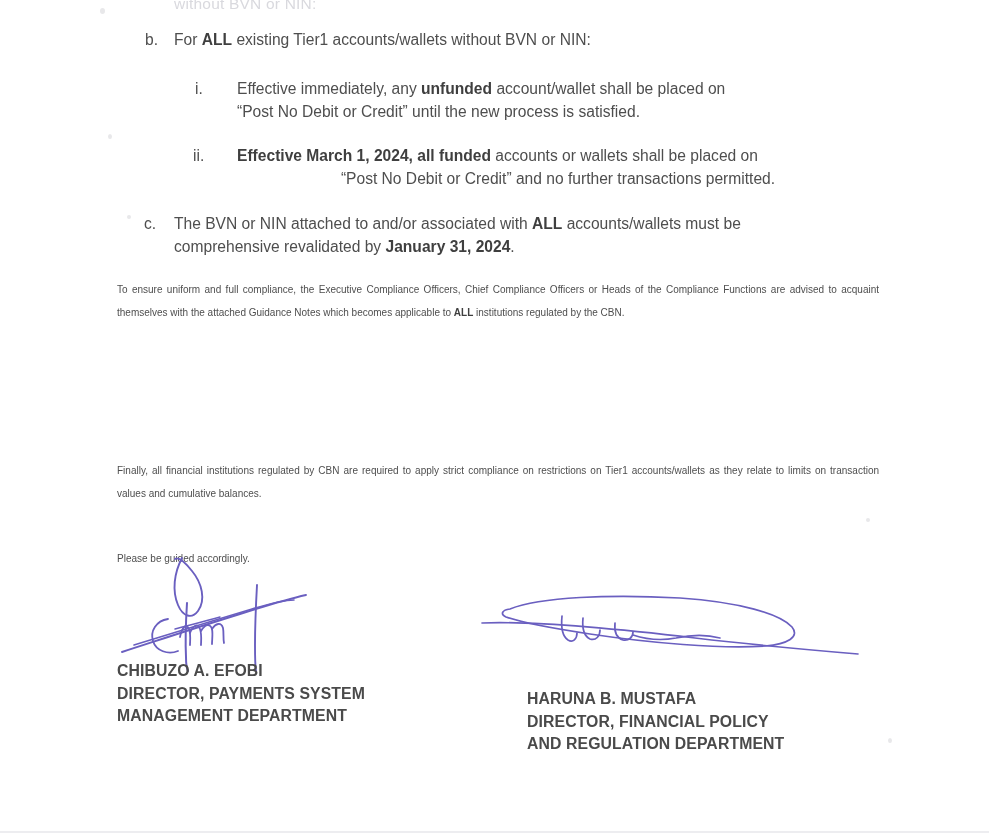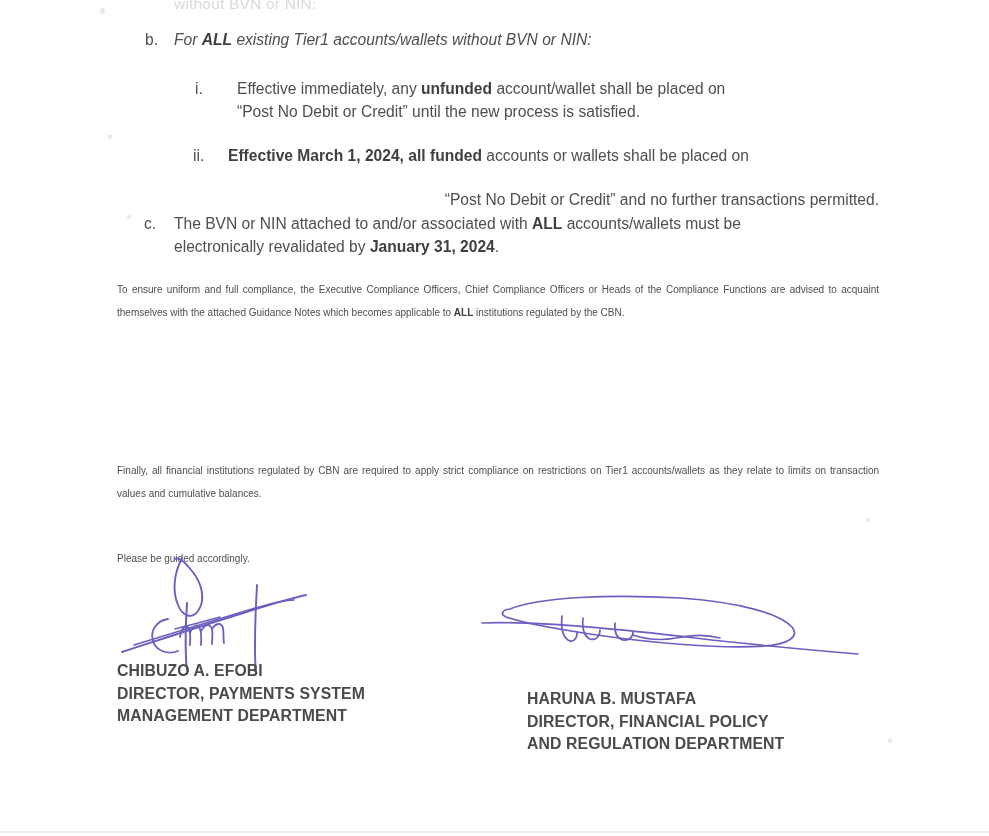--- a/index.html
+++ b/index.html
@@ -129,39 +129,39 @@
   <div class="speck" style="left:108px; top:134px; width:4px; height:5px;"></div>
   <div class="speck" style="left:127px; top:215px; width:4px; height:4px;"></div>
   <div class="speck" style="left:866px; top:518px; width:4px; height:4px;"></div>
   <div class="speck" style="left:888px; top:738px; width:4px; height:5px;"></div>
   <div class="faint-line" style="left:0px; top:831px; width:989px; height:2px;"></div>
 
   <div class="cut-line">without BVN or NIN;</div>
 
   <div class="lvl-row">
     <span class="lvl-marker" style="left:145px; top:28px; width:26px;">b.</span>
-    <span class="lvl-text" style="left:174px; top:28px; width:705px; text-align:left;font-style:italic;"><span>For </span><b>ALL</b><span> existing Tier1 accounts/wallets without BVN or NIN:</span></span>
+    <span class="lvl-text" style="left:174px; top:28px; width:705px; text-align:left;"><span>For </span><b>ALL</b><span> existing Tier1 accounts/wallets without BVN or NIN:</span></span>
   </div>
 
   <div class="lvl-row">
     <span class="lvl-marker" style="left:195px; top:77px; width:26px;">i.</span>
     <span class="lvl2-text" style="left:237px; top:77px; width:642px;"><span>Effective immediately, any </span><b>unfunded</b><span> account/wallet shall be placed on</span></span>
     <span class="lvl2-text" style="left:237px; top:100px; width:642px; text-align:left;">“Post No Debit or Credit” until the new process is satisfied.</span>
   </div>
 
   <div class="lvl-row">
     <span class="lvl-marker" style="left:193px; top:144px; width:28px;">ii.</span>
-    <span class="lvl2-text" style="left:228px; top:144px; width:642px;"><b>Effective March 1, 2024, all funded</b><span> accounts or wallets shall be placed on</span></span>
-    <span class="lvl2-text" style="left:237px; top:167px; width:642px; text-align:right;margin-top:21px;">“Post No Debit or Credit” and no further transactions permitted.</span>
+    <span class="lvl2-text" style="left:237px; top:144px; width:642px;"><b>Effective March 1, 2024, all funded</b><span> accounts or wallets shall be placed on</span></span>
+    <span class="lvl2-text" style="left:237px; top:167px; width:642px; text-align:center;">“Post No Debit or Credit” and no further transactions permitted.</span>
   </div>
 
   <div class="lvl-row">
     <span class="lvl-marker" style="left:144px; top:212px; width:26px;">c.</span>
     <span class="lvl-text" style="left:174px; top:212px; width:705px;"><span>The BVN or NIN attached to and/or associated with </span><b>ALL</b><span> accounts/wallets must be</span></span>
-    <span class="lvl-text" style="left:174px; top:235px; width:705px; text-align:left;"><span>electronically revalidated by </span><b>January 31, 2024</b><span>.</span></span>
+    <span class="lvl-text" style="left:174px; top:235px; width:705px; text-align:left;"><span>comprehensive revalidated by </span><b>January 31, 2024</b><span>.</span></span>
   </div>
 
   <div class="body-col" style="top:278px;">
     <p class="para"><span>To ensure uniform and full compliance, the Executive Compliance Officers, Chief Compliance Officers or Heads of the Compliance Functions are advised to acquaint themselves with the attached Guidance Notes which becomes applicable to </span><b>ALL</b><span> institutions regulated by the CBN.</span></p>
   </div>
 
 
   <div class="body-col" style="top:459px;">
     <p class="para">Finally, all financial institutions regulated by CBN are required to apply strict compliance on restrictions on Tier1 accounts/wallets as they relate to limits on transaction values and cumulative balances.</p>
   </div>

